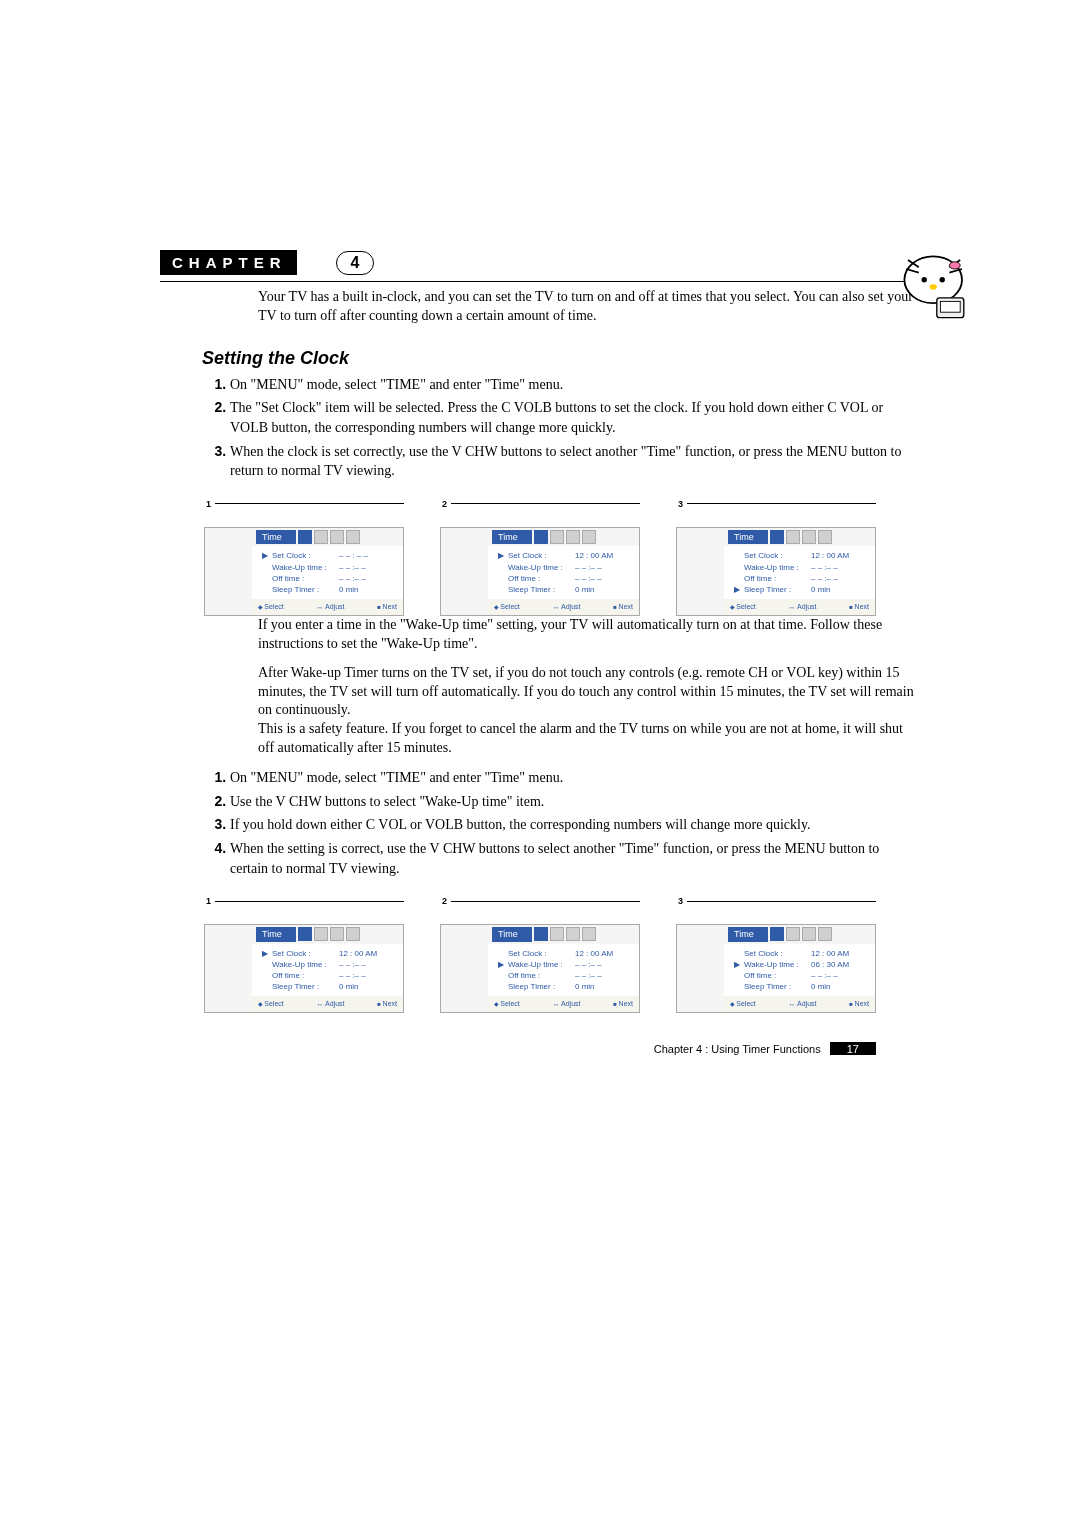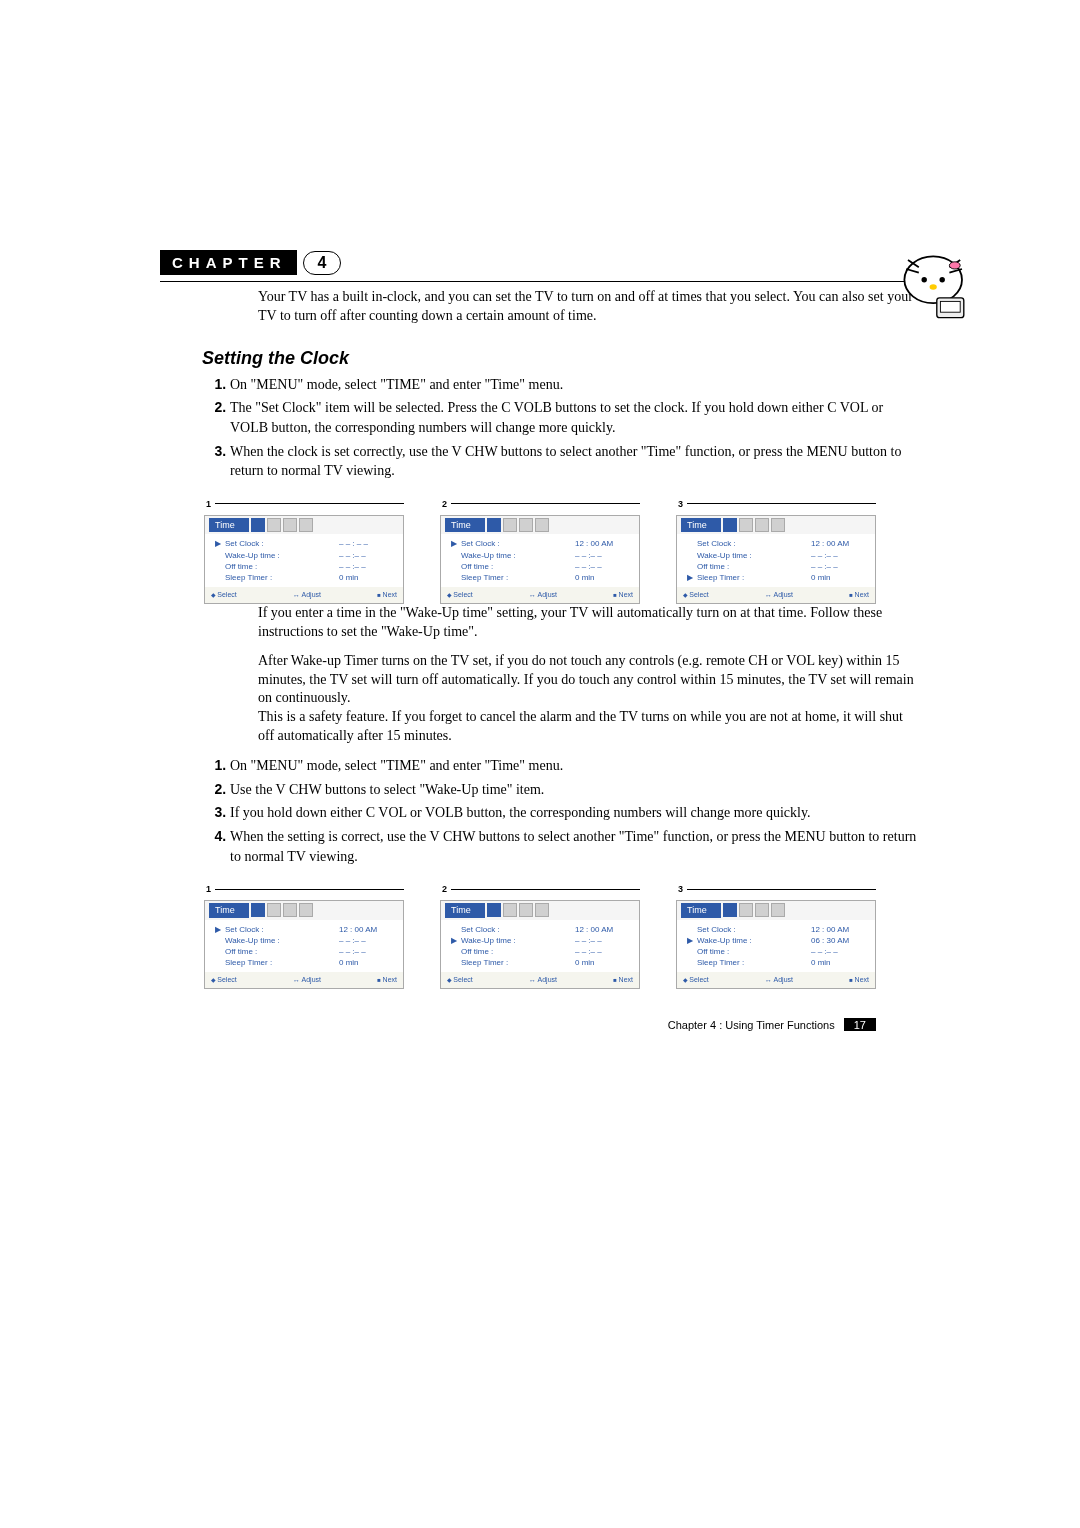--- a/index.html
+++ b/index.html
@@ -12,20 +12,21 @@
   }
   .page {
     width: 760px;
     margin: 250px auto 0 auto;
     position: relative;
   }
   .chapter-row {
     display: flex;
     align-items: center;
     margin-bottom: 6px;
+    gap: 33px;
   }
   .chapter-label {
     background: #000;
     color: #fff;
     letter-spacing: 6px;
     font-size: 15px;
     padding: 4px 10px 4px 12px;
     font-family: Arial, Helvetica, sans-serif;
     font-weight: bold;
   }
@@ -105,21 +106,22 @@
   .osd-top-rule .line {
     flex:1;
     border-top:1px solid #000;
     margin-left:4px;
   }
   .osd {
     border: 1px solid #aaa;
     background: #f5f5f5;
     font-size: 8px;
     line-height: 1.4;
-    margin-top: 6px;
+    margin-top: 18px;
+    padding-left: 47px;
   }
   .osd-header {
     display: flex;
     align-items: center;
     background: #f5f5f5;
     padding: 2px 0 2px 4px;
   }
   .osd-header .tname {
     background: #2e5aa8;
     color: #fff;
@@ -167,21 +169,21 @@
   .osd-footer span:nth-child(3)::before { content: "■ "; font-size:6px;}
   .page-footer {
     text-align: right;
     font-size: 11px;
     margin: 30px 44px 0 0;
     font-family: Arial, Helvetica, sans-serif;
   }
   .page-footer .pg {
     background: #000;
     color: #fff;
-    padding: 1px 10px;
+    padding: 1px 17px;
     margin-left: 6px;
   }
   .page-footer b { font-weight: normal; }
 </style>
 </head>
 <body>
 
 <div class="page">
 
   <div class="chapter-row">
@@ -293,21 +295,21 @@
     </div>
 
   <div class="body-indent">If you enter a time in the "Wake-Up time" setting, your TV will automatically turn on at that time. Follow these instructions to set the "Wake-Up time".</div>
   <div class="body-indent" style="margin-top:10px">After Wake-up Timer turns on the TV set, if you do not touch any controls (e.g. remote CH or VOL key) within 15 minutes, the TV set will turn off automatically. If you do touch any control within 15 minutes, the TV set will remain on continuously.</div>
   <div class="body-indent">This is a safety feature. If you forget to cancel the alarm and the TV turns on while you are not at home, it will shut off automatically after 15 minutes.</div>
 
   <ol class="steps" style="margin-top:10px">
     <li>On "MENU" mode, select "TIME" and enter "Time" menu.</li>
     <li>Use the V CHW buttons to select "Wake-Up time" item.</li>
     <li>If you hold down either C VOL or VOLB  button, the corresponding numbers will change more quickly.</li>
-    <li>When the setting is correct, use the V CHW buttons to select another "Time" function, or press the MENU button to return to normal TV viewing.</li>
+    <li>When the setting is correct, use the V CHW buttons to select another "Time" function, or press the MENU button to certain to normal TV viewing.</li>
   </ol>
 
   <div class="osd-row" id="osd-row-2">
   <div class="osd-wrap">
     <div class="osd-top-rule">
           <span class="osd-num">1</span>
           <span class="line"></span>
         </div>
     <div class="osd">
       <div class="osd-header">

